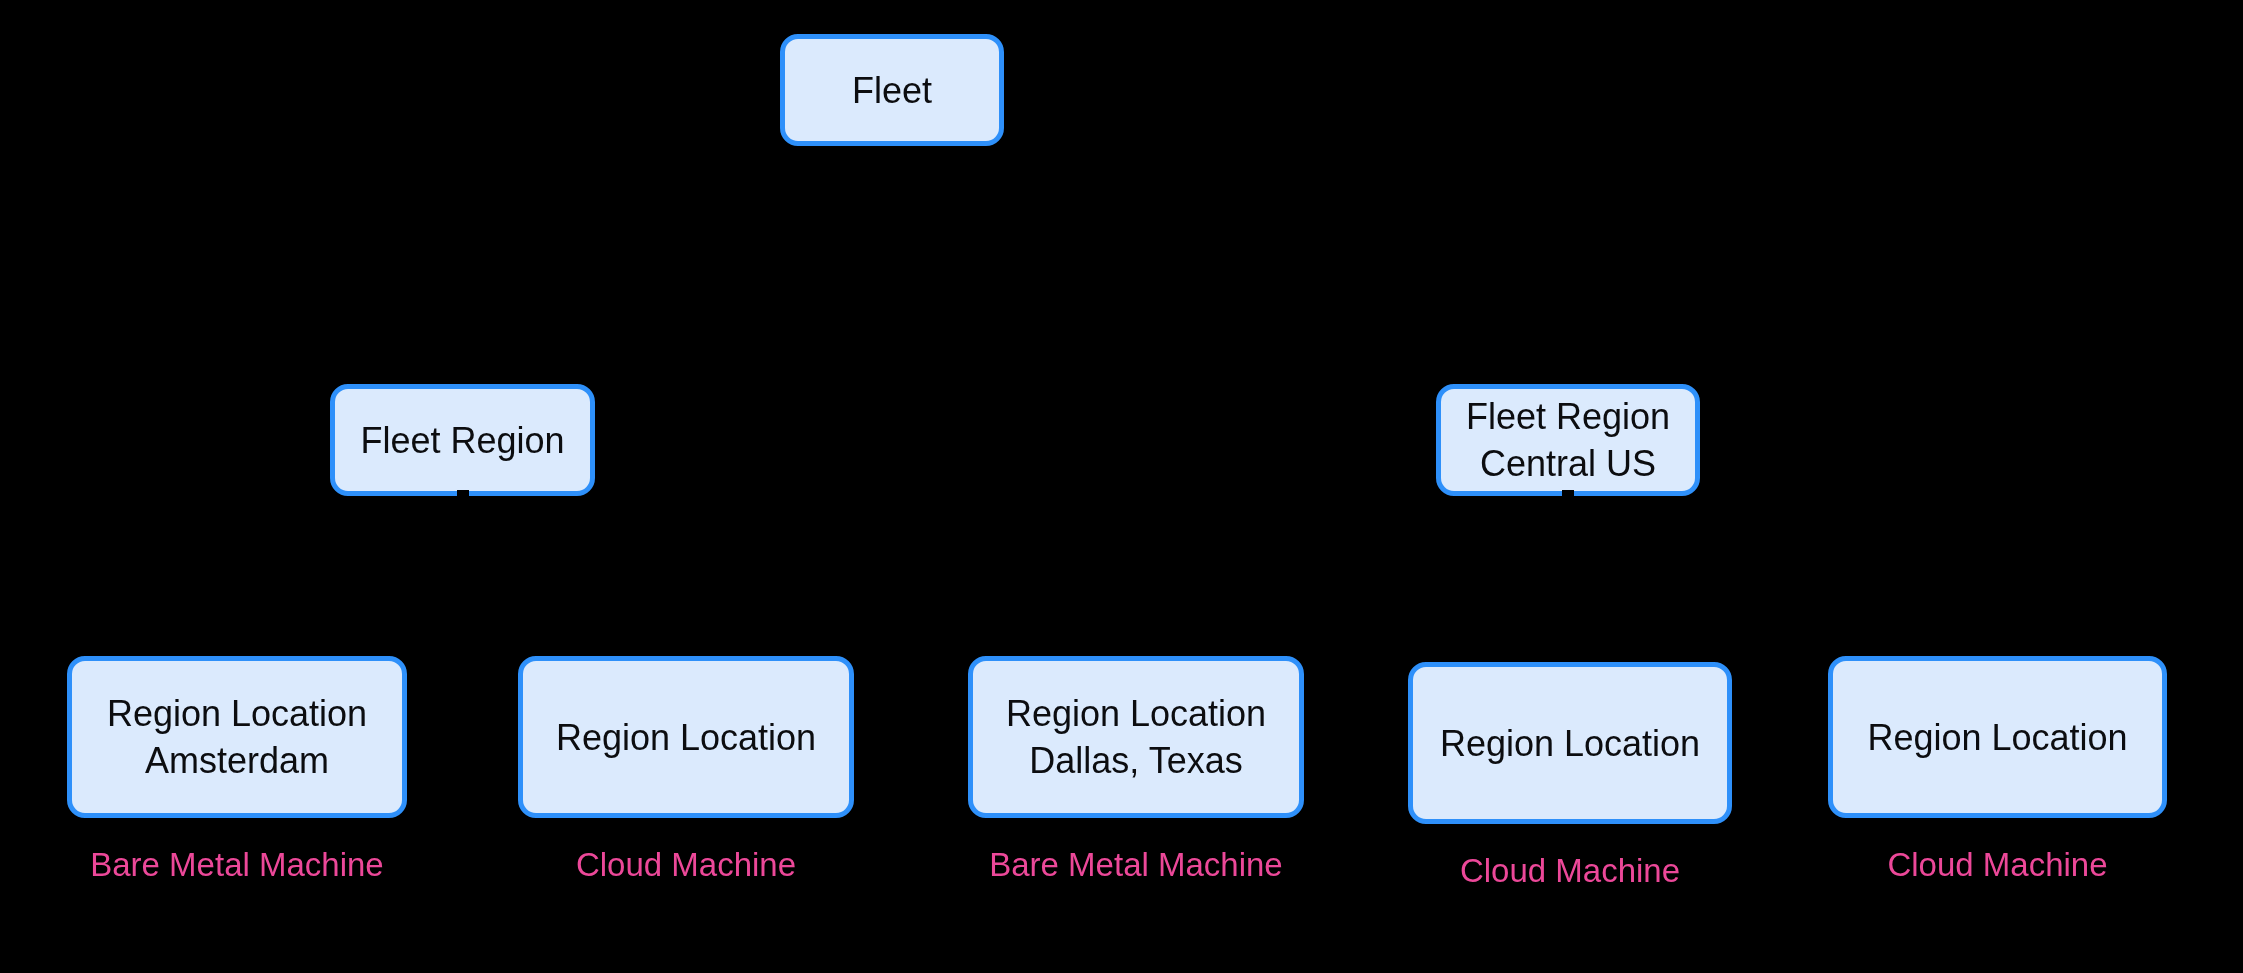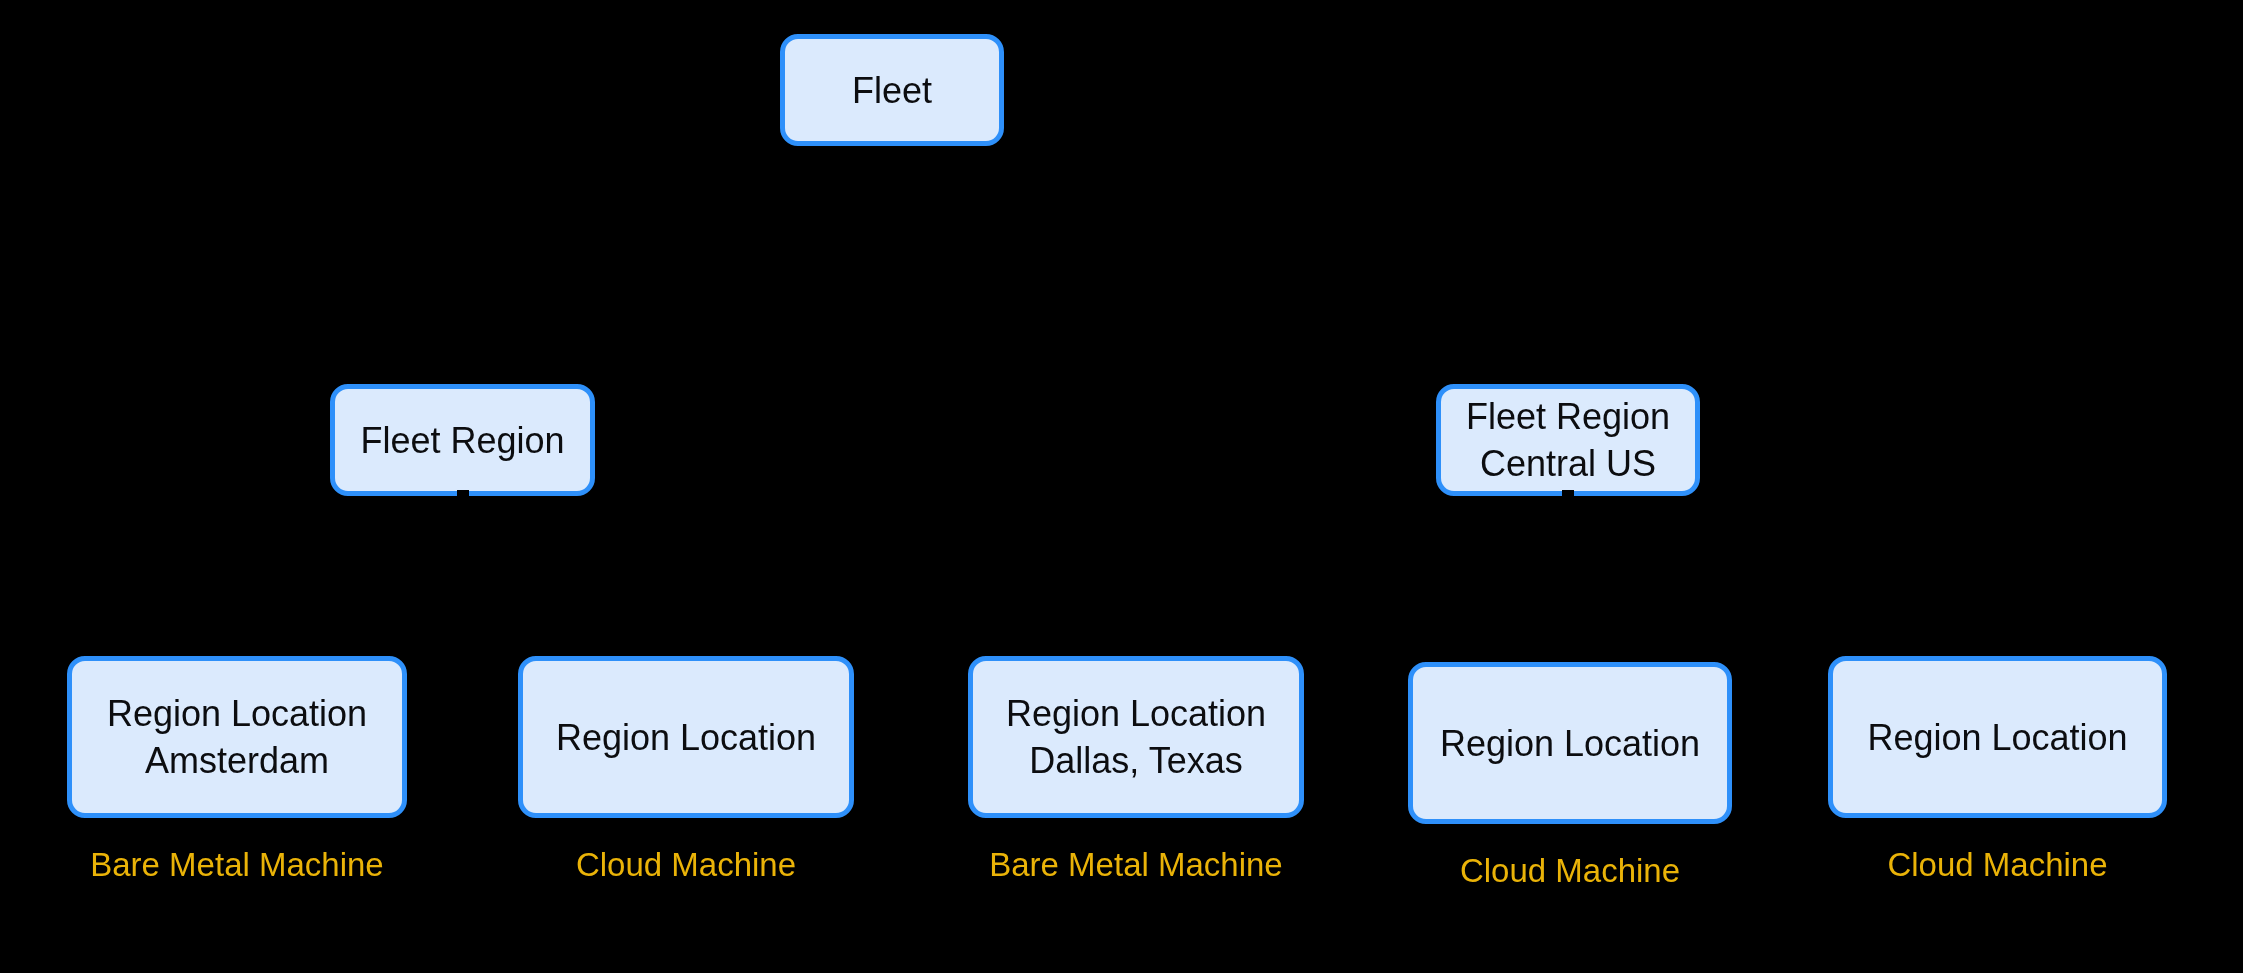--- a/index.html
+++ b/index.html
@@ -43,21 +43,21 @@
   .loc .node {
     position: relative;
     width: 100%;
     height: 162px;
   }
   .machine-label {
     margin-top: 29px;
     font-size: 33px;
     line-height: 36px;
     font-weight: 400;
-    color: #eab308;
+    color: #ec4899;
     white-space: nowrap;
   }
   .stub {
     position: absolute;
     left: 50%;
     bottom: -9px;
     transform: translateX(-50%);
     width: 12px;
     height: 10px;
     background: #000000;

